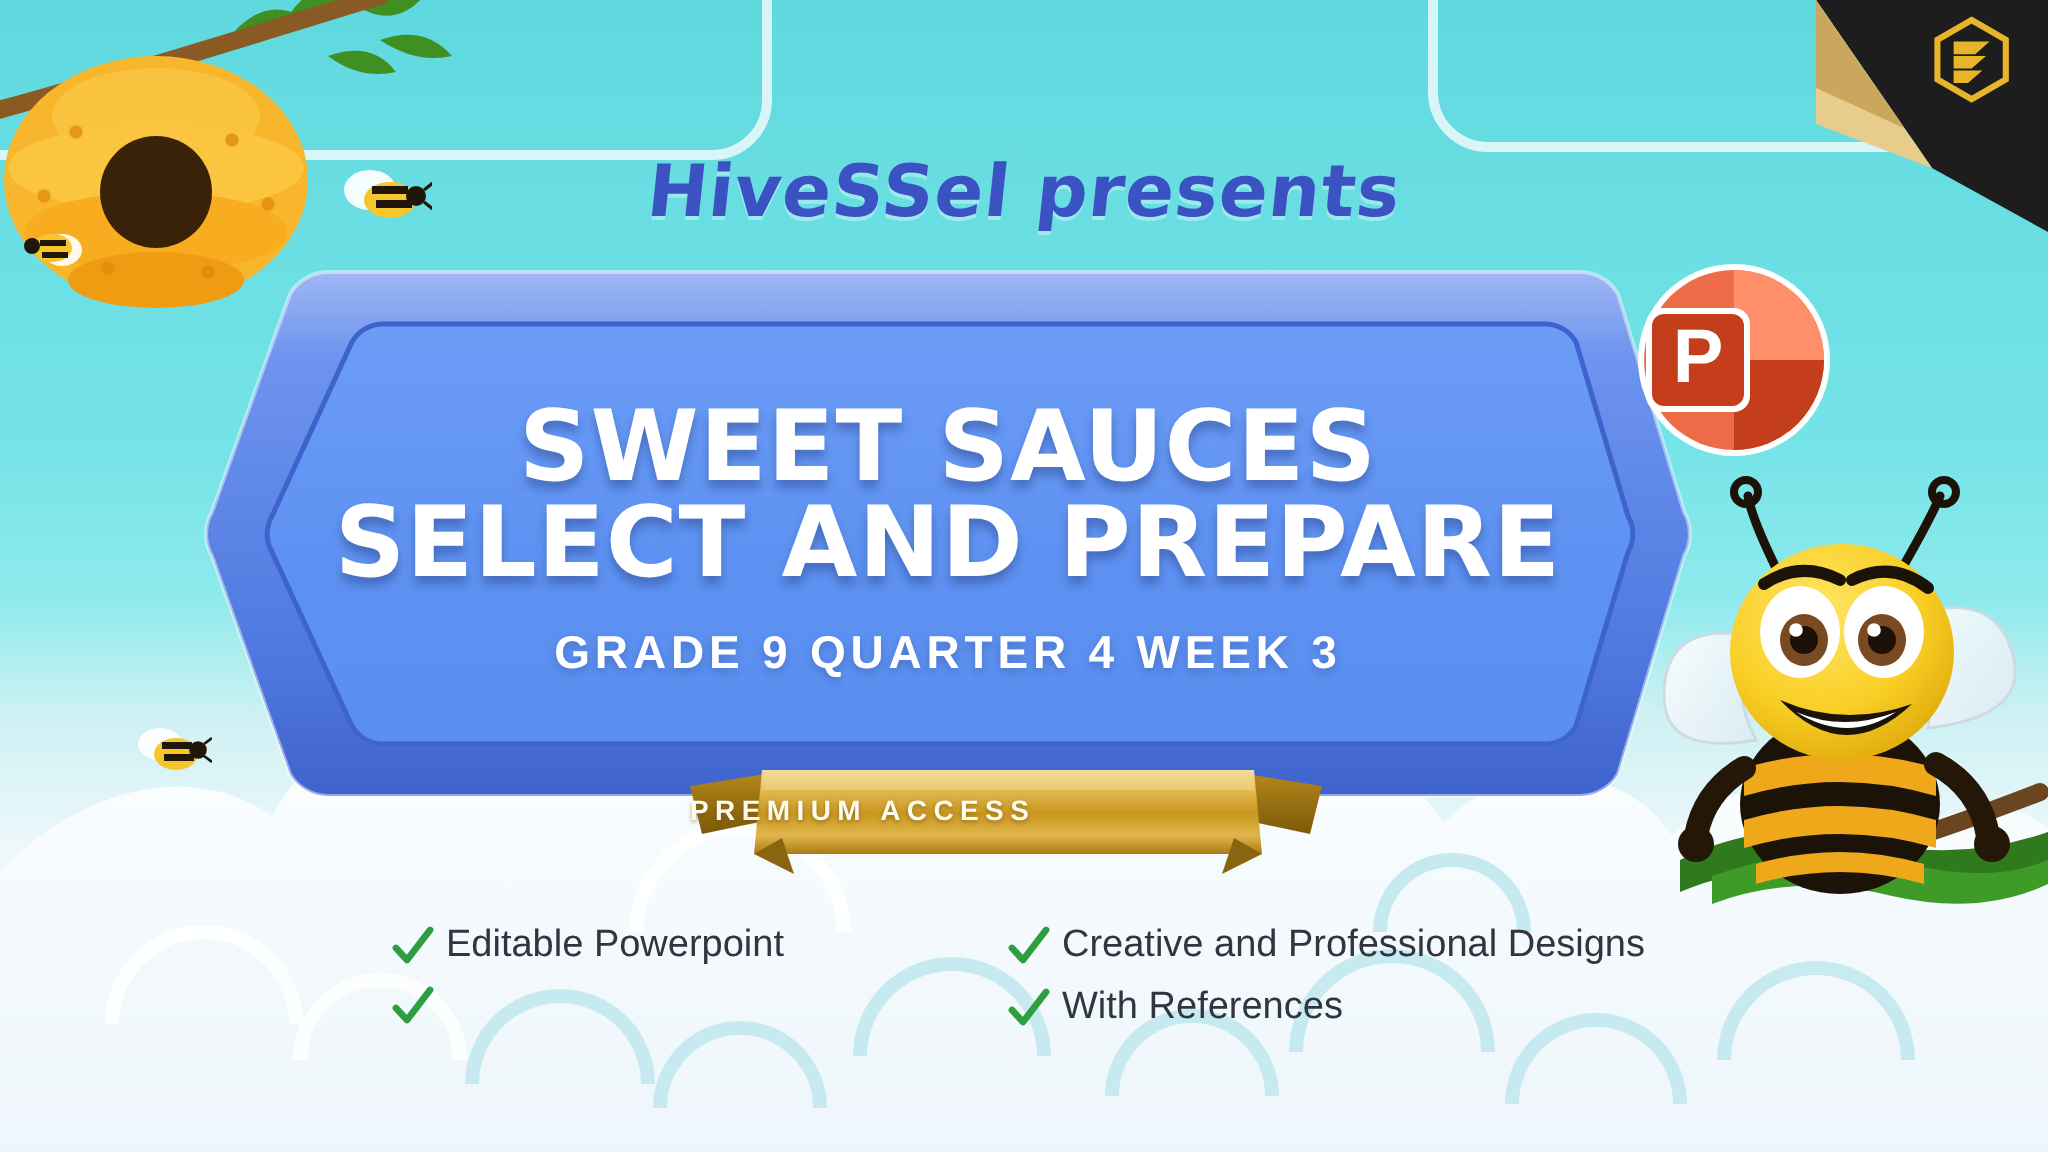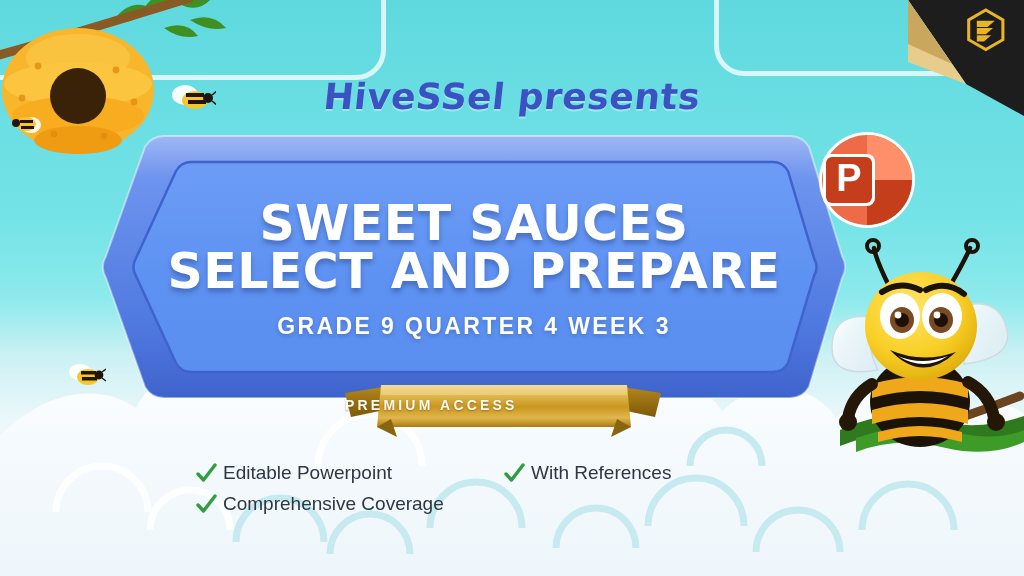--- a/index.html
+++ b/index.html
@@ -351,29 +351,36 @@
             </svg>
         </span>
         <span class="feat-label">Editable Powerpoint</span>
       </div>
       <div class="feat">
         <span class="check">
           <svg width="21" height="21" viewBox="0 0 21 21">
               <path d="M2,11 L7.5,17 L19,2" stroke="#2f9e41" stroke-width="3.4" fill="none" stroke-linecap="round" stroke-linejoin="round"></path>
             </svg>
         </span>
-        <span class="feat-label">Comprehensive Coverage</span>
       </div>
     </div>
 
     <div class="feat-col right">
       <div class="feat">
         <span class="check">
           <svg width="21" height="21" viewBox="0 0 21 21">
               <path d="M2,11 L7.5,17 L19,2" stroke="#2f9e41" stroke-width="3.4" fill="none" stroke-linecap="round" stroke-linejoin="round"></path>
             </svg>
         </span>
+        <span class="feat-label">Creative and Professional Designs</span>
+      </div>
+      <div class="feat">
+        <span class="check">
+          <svg width="21" height="21" viewBox="0 0 21 21">
+              <path d="M2,11 L7.5,17 L19,2" stroke="#2f9e41" stroke-width="3.4" fill="none" stroke-linecap="round" stroke-linejoin="round"></path>
+            </svg>
+        </span>
         <span class="feat-label">With References</span>
       </div>
     </div>
   </div>
 
 </div>
 
 </body></html>

